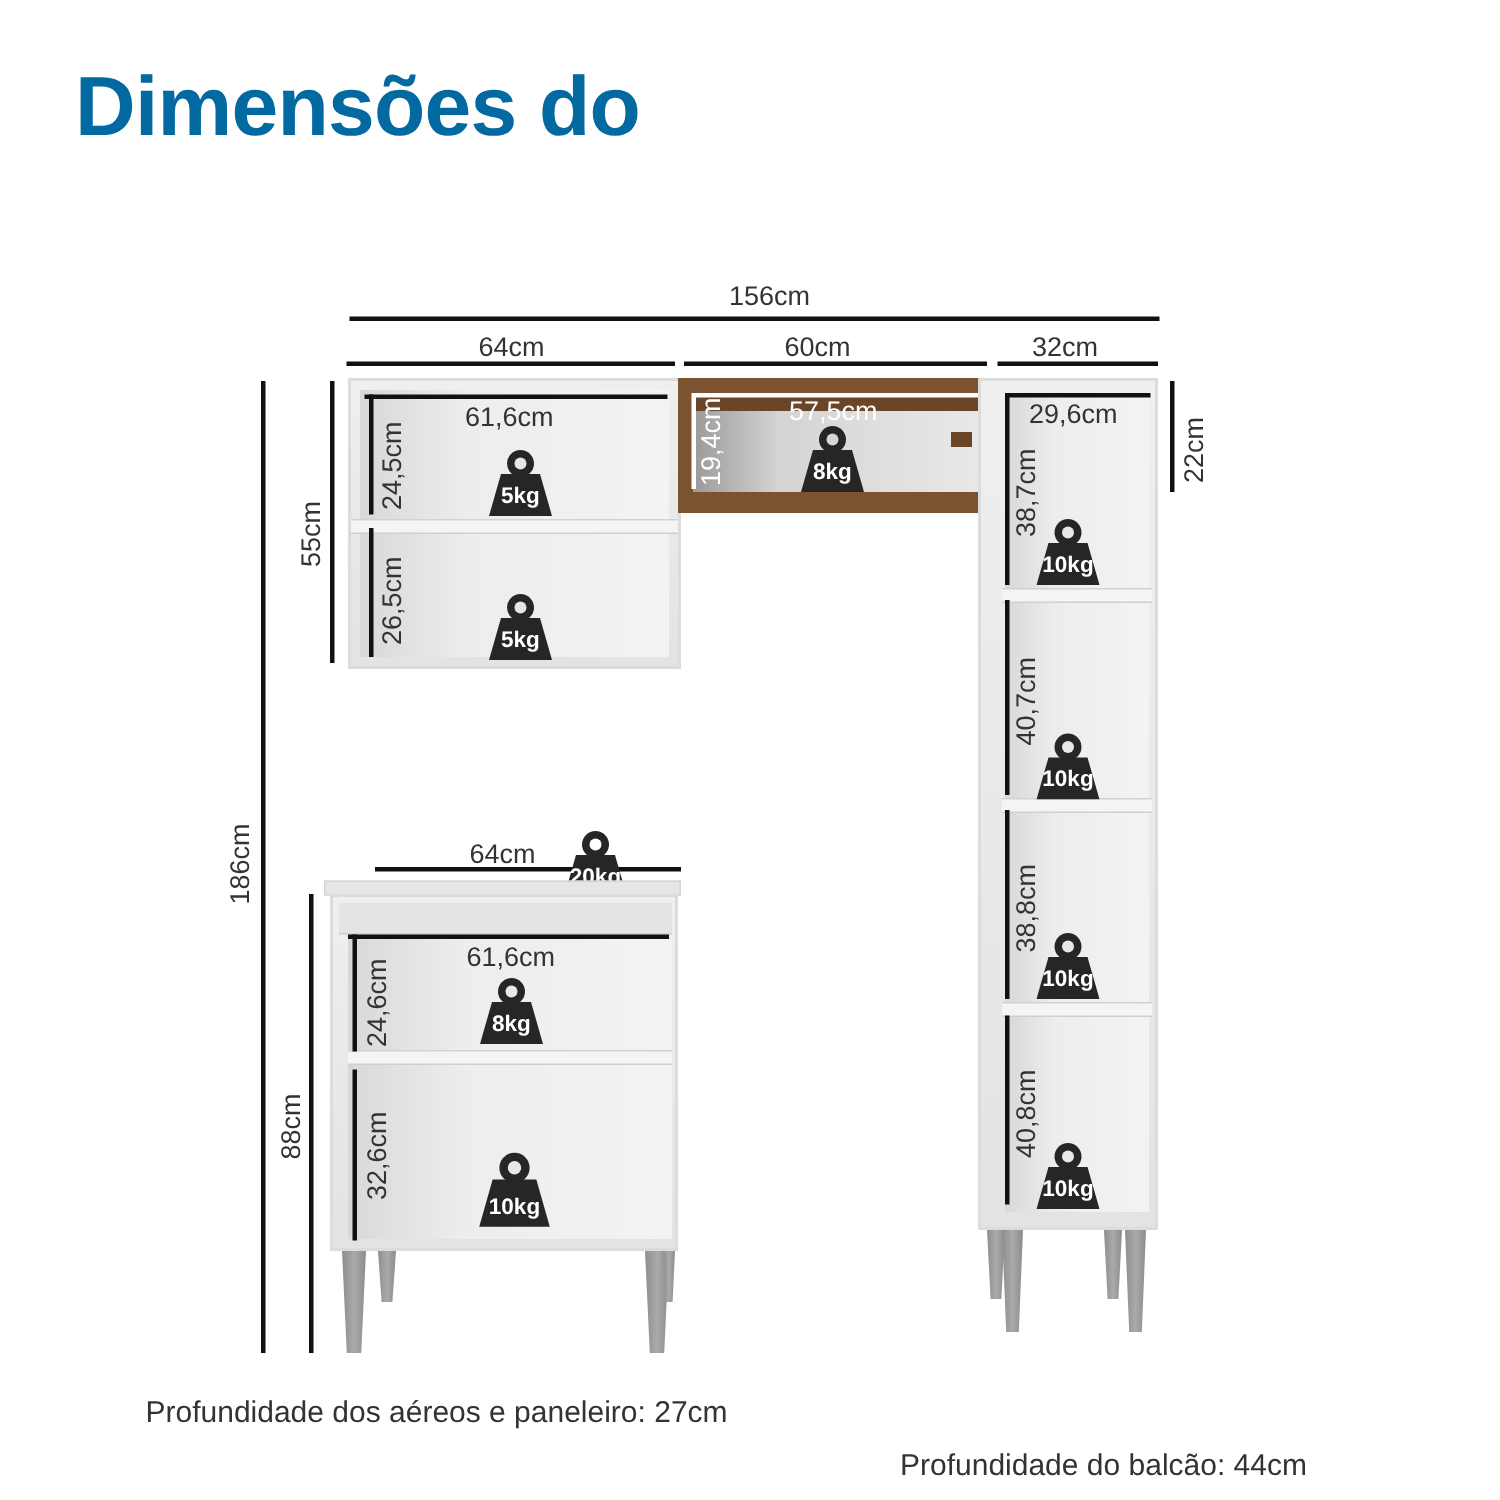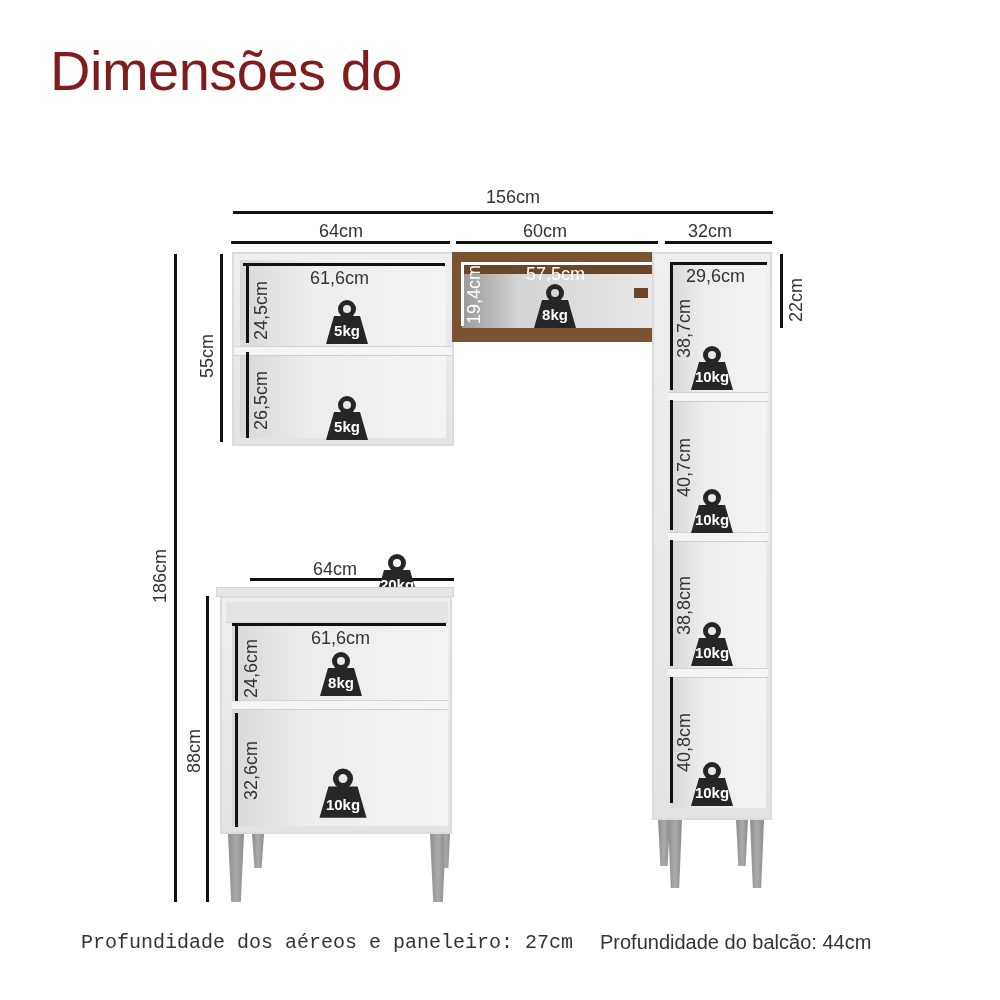--- a/index.html
+++ b/index.html
@@ -1,19 +1,19 @@
 <!DOCTYPE html>
 <html><head>
 <meta charset="utf-8">
 <style>
   html, body { margin: 0; padding: 0; background: #ffffff; }
   body { width: 1000px; height: 1000px; position: relative; overflow: hidden;
          font-family: "Liberation Sans", "DejaVu Sans", sans-serif; color: #2b2b2b; }
   .abs { position: absolute; }
-  .title { left: 50px; top: 40px; font-size: 56px; font-weight: normal; line-height: 62px; color: #7f1d1d; letter-spacing: -0.5px; }
+  .title { left: 50px; top: 40px; font-size: 56px; font-weight: bold; line-height: 62px; color: #0369a1; letter-spacing: -0.5px; }
   .dim { font-size: 18px; color: #333; white-space: nowrap; line-height: 20px; }
   .dim-v { font-size: 18px; color: #333; white-space: nowrap; transform-origin: 0 0; transform: rotate(-90deg); line-height: 20px; }
   .dim-white { color: #fff; }
   .hline { height: 3px; background: #111; }
   .vline { width: 3px; background: #111; }
   .hline.white { background: #fff; }
   .vline.white { background: #fff; }
   .cab-white { background: linear-gradient(180deg, #efefef, #e3e3e3); border: 2px solid #dcdcdc; box-sizing: border-box; }
   .cab-inner { background: linear-gradient(90deg, #d8d8d8 0%, #ededed 35%, #f3f3f3 100%); }
   .shelf { background: #f4f4f4; border-top: 1px solid #d2d2d2; border-bottom: 1px solid #cfcfcf; }
@@ -199,14 +199,14 @@
       <path d="M12 18 H38 L46 46 H4 Z" fill="#262626"></path>
     </svg>
   <div class="wlabel">10kg</div>
 </div>
 
 <div class="abs leg" style="left:228px; top:834px; width:16px; height:68px;"></div>
 <div class="abs leg" style="left:252px; top:834px; width:12px; height:34px;"></div>
 <div class="abs leg" style="left:430px; top:834px; width:16px; height:68px;"></div>
 <div class="abs leg" style="left:442px; top:834px; width:8px; height:34px;"></div>
 
-<div class="abs footer" style="left:81px; top:931px;font-family:Liberation Mono, monospace;">Profundidade dos aéreos e paneleiro: 27cm</div>
-<div class="abs footer" style="left:600px; top:931px;">Profundidade do balcão: 44cm</div>
+<div class="abs footer" style="left:97px; top:931px;">Profundidade dos aéreos e paneleiro: 27cm</div>
+<div class="abs footer" style="left:600px; top:966px;">Profundidade do balcão: 44cm</div>
 
 </body></html>

